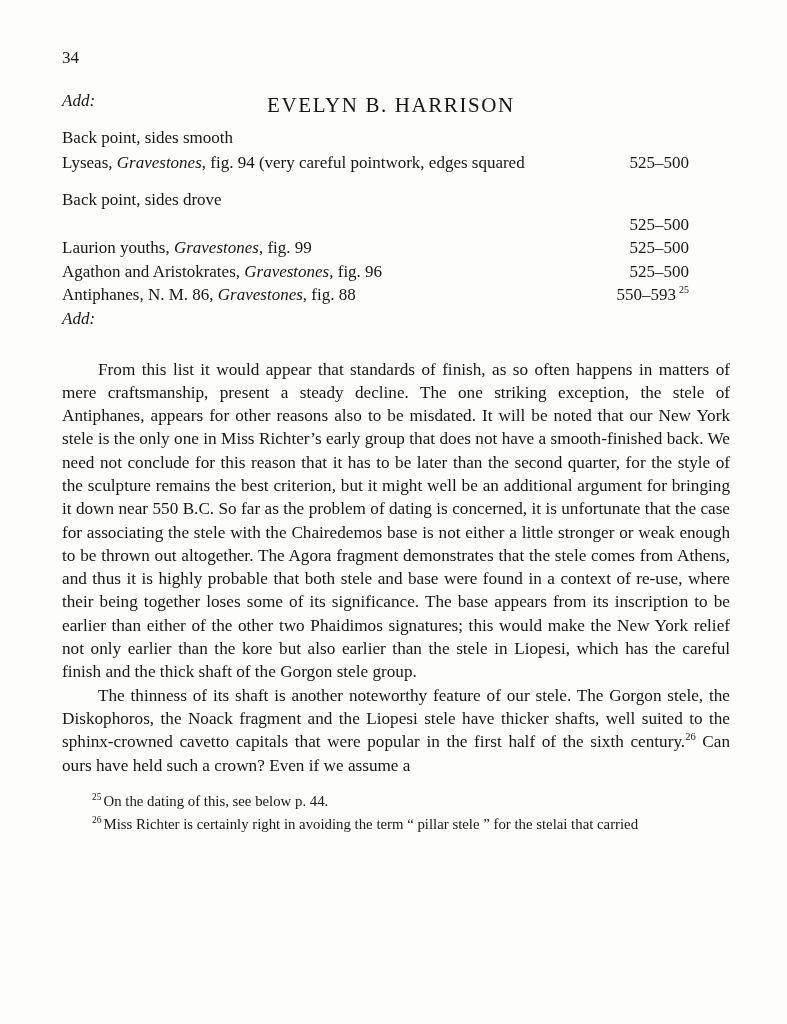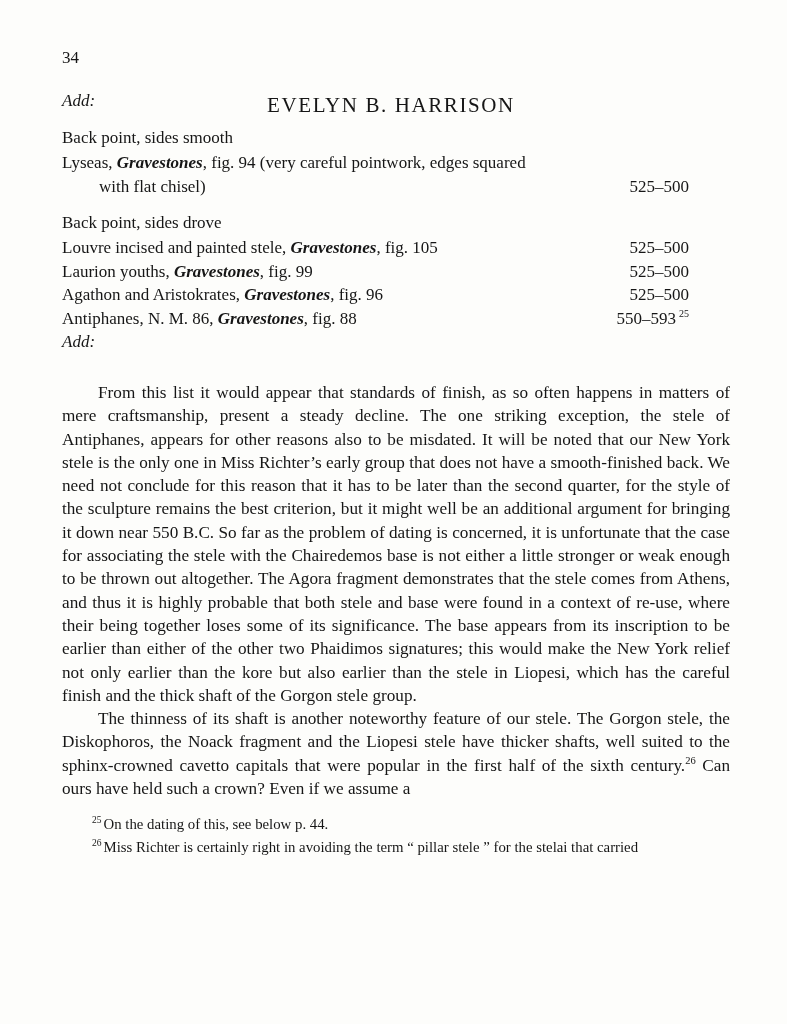--- a/index.html
+++ b/index.html
@@ -80,21 +80,21 @@
     margin-left: auto;
     white-space: nowrap;
   }
   .entry-date sup {
     font-size: 10px;
     vertical-align: super;
     line-height: 0;
     margin-left: 3px;
   }
   .entry-date sup:empty { display: none; }
-  i { font-style: italic; font-weight: bold; }
+  i { font-style: italic; }
   
   .body-text {
     margin-top: 27px;
     width: 668px;
     font-size: 17.2px;
     line-height: 23.3px;
     text-align: justify;
   }
   .body-text p {
     margin: 0;
@@ -135,31 +135,26 @@
   </div>
 
   <div class="catalogue">
 
     <div class="add-label">Add:</div>
 
     <div class="section-heading">Back point, sides smooth</div>
     <div class="list-row">
       <div class="entry-text">
         <span>Lyseas, </span><i>Gravestones</i><span>, fig. 94 (very careful pointwork, edges squared</span>
-        <span class="wrap-line">with flat chisel)</span>
       </div>
       <div class="entry-date"><span>525–500</span></div>
     </div>
 
     <div class="section-heading">Back point, sides drove</div>
     <div class="list-row">
-      <div class="entry-text">
-        <span>Louvre incised and painted stele, </span><i>Gravestones</i><span>, fig. 105</span>
-        
-      </div>
       <div class="entry-date"><span>525–500</span></div>
     </div>
     <div class="list-row">
       <div class="entry-text">
         <span>Laurion youths, </span><i>Gravestones</i><span>, fig. 99</span>
         
       </div>
       <div class="entry-date"><span>525–500</span></div>
     </div>
     <div class="list-row">

